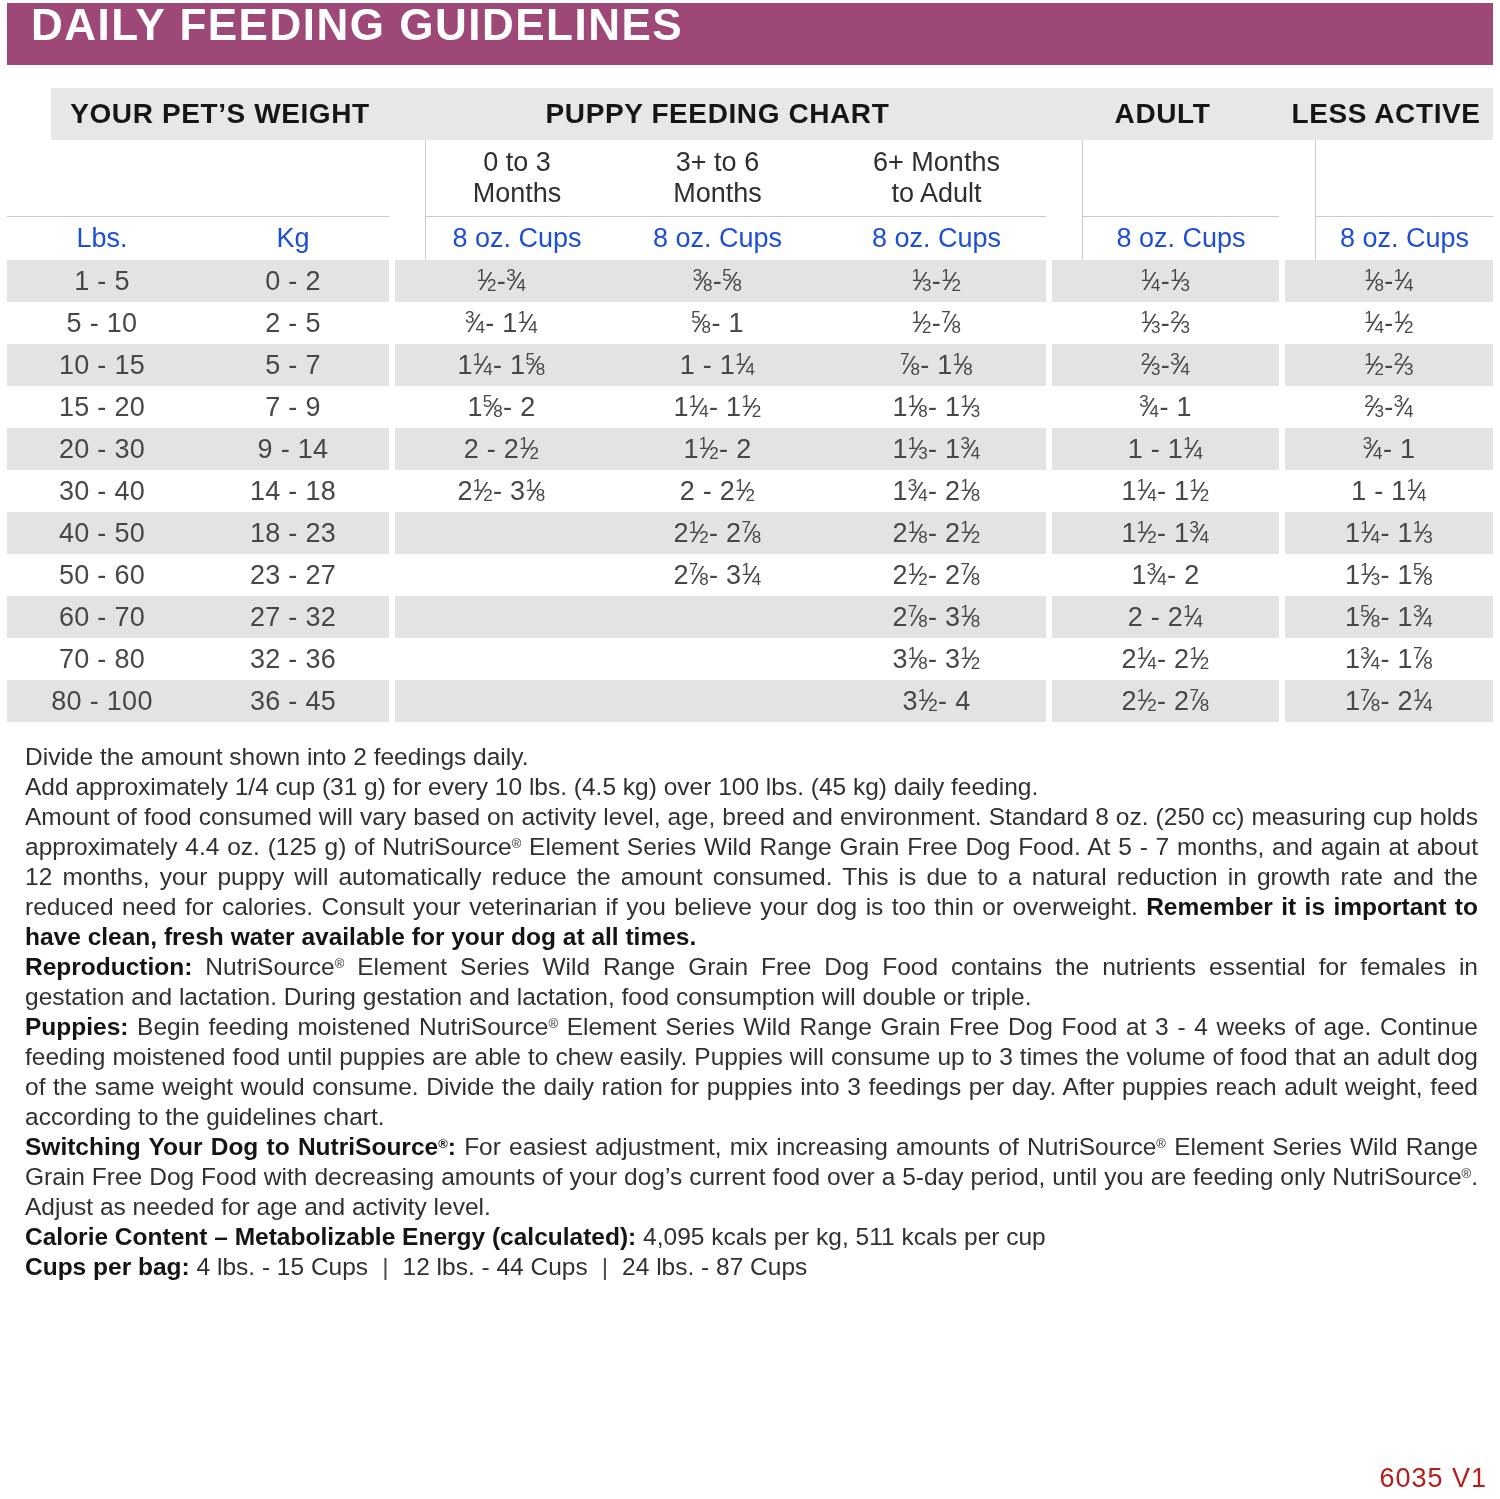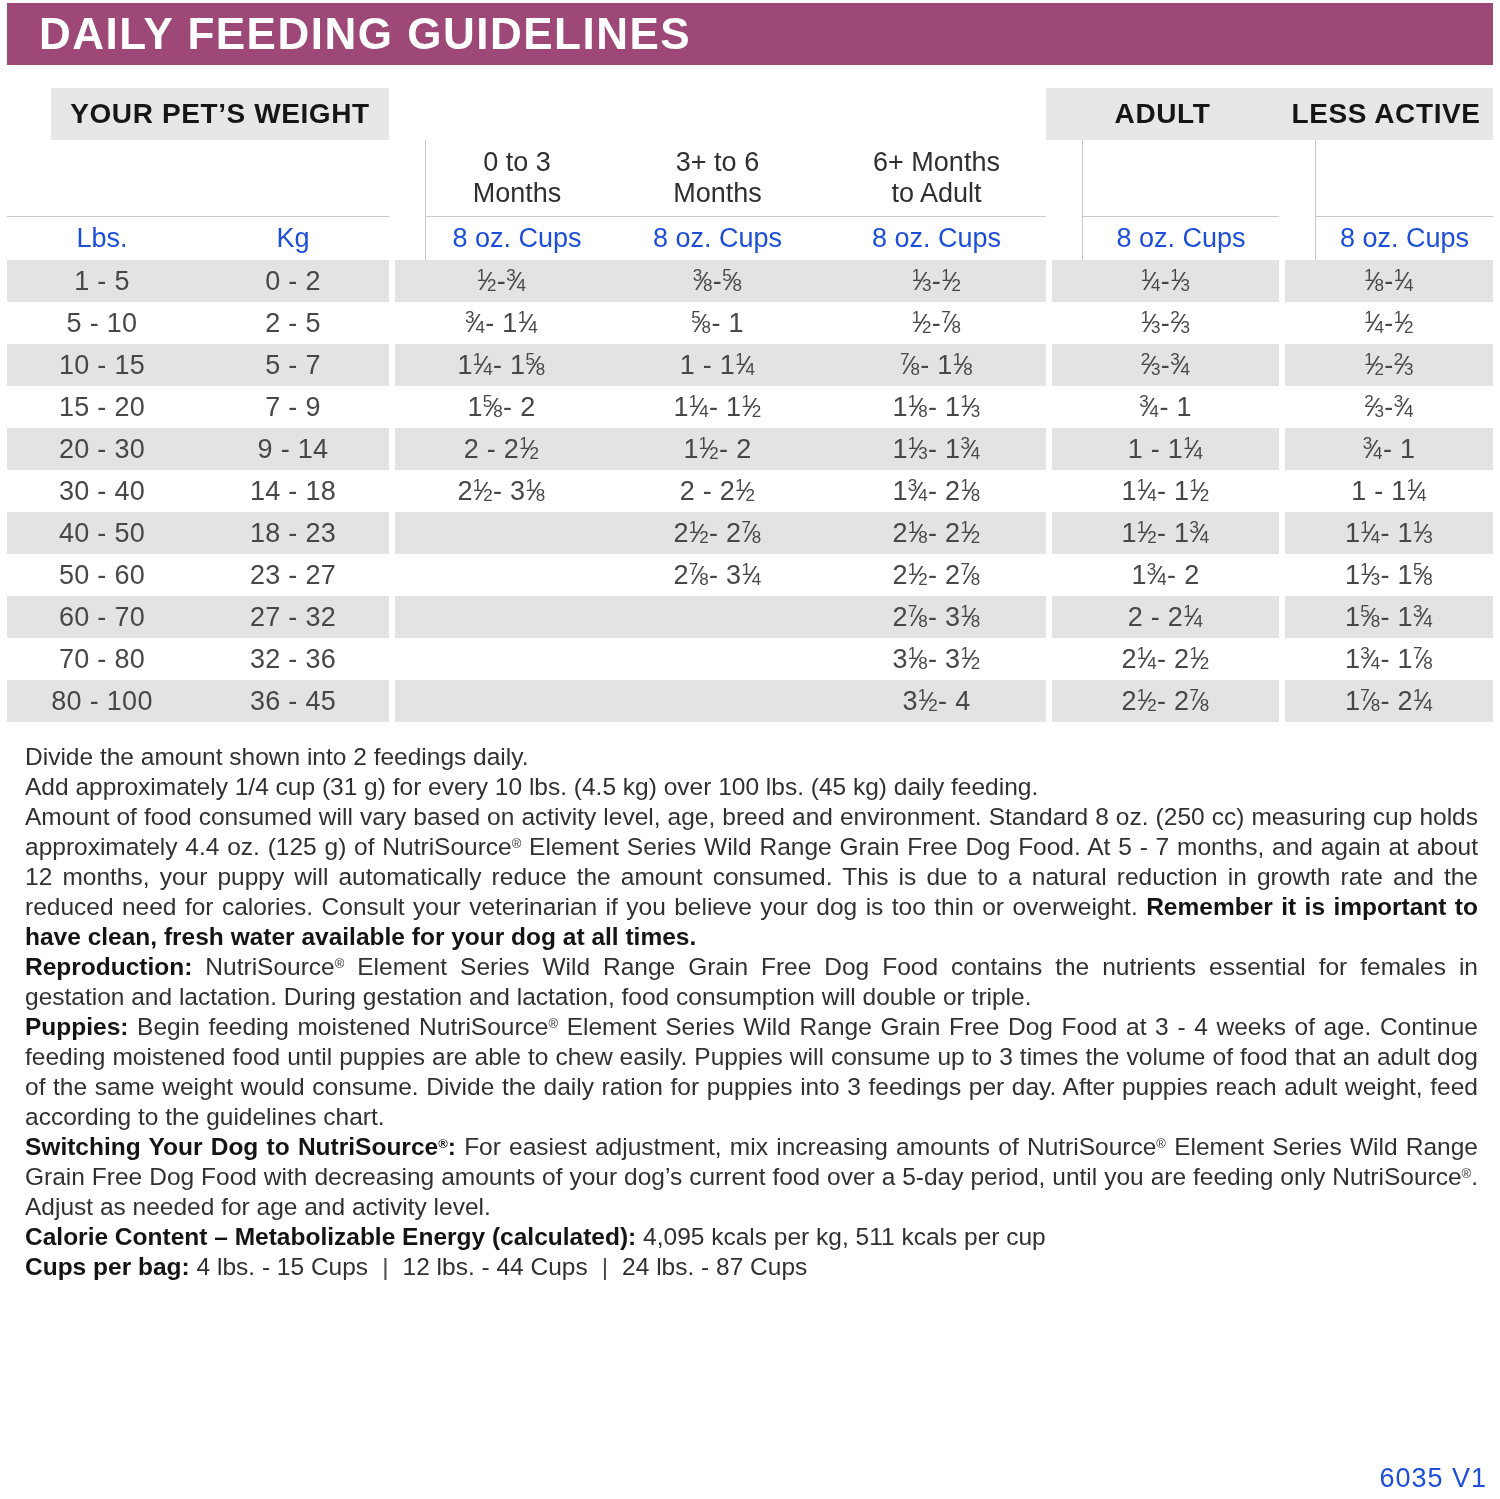--- a/index.html
+++ b/index.html
@@ -4,22 +4,22 @@
 <style>
   html,body{margin:0;padding:0;}
   body{
     width:1500px;height:1499px;background:#ffffff;overflow:hidden;position:relative;
     font-family:"Liberation Sans","DejaVu Sans",sans-serif;color:#2b2b2b;
   }
   .page{position:absolute;inset:0;padding:3px 7px 0 7px;box-sizing:border-box;}
 
   
   .titlebar{
-    height:62px;background:#9e4878;display:flex;align-items:center;
-    padding-left:32px;margin-bottom:23px;
+    height:62px;background:#9e4878;display:flex;align-items:flex-start;
+    padding-left:24px;margin-bottom:23px;
   }
   .titlebar h1{
     margin:0;color:#ffffff;font-size:44px;font-weight:bold;letter-spacing:1.5px;line-height:1;
   }
 
   
   .tbl{
     display:grid;
     grid-template-columns:190px 192px 219px 219px 219px 233px 214px;
     grid-template-rows:52px 76px 44px repeat(11,42px);
@@ -49,34 +49,35 @@
   .sec{margin-top:36px;}
   .copy b{color:#141414;}
   sup.reg{font-size:13px;vertical-align:.55em;line-height:0;}
   .cal{margin-top:22px;}
   .cupsline{margin-top:2px;}
   .sep{padding:0 14px;color:#4a4a4a;font-weight:normal;}
 
   
   .doccode{
     position:absolute;right:13px;bottom:5px;
-    font-size:27px;color:#1d4ed8;letter-spacing:1px;
+    font-size:27px;color:#b91c1c;letter-spacing:1px;
   }
 </style>
 </head>
 <body>
 
 <div class="page">
 
   <div class="titlebar">
     <h1>DAILY FEEDING GUIDELINES</h1>
   </div>
 
   <div class="tbl">
       <div class="cell ghead" style="grid-column: 1 / 3; margin-left: 44px;">YOUR PET’S WEIGHT</div>
+      <div class="cell ghead" style="grid-column: 3 / 6;">PUPPY FEEDING CHART</div>
       <div class="cell ghead" style="grid-column: 6 / 7;">ADULT</div>
       <div class="cell ghead" style="grid-column: 7 / 8;">LESS ACTIVE</div>
       <div class="cell sub"></div>
       <div class="cell sub"></div>
       <div class="cell sub vline">0 to 3<br>Months</div>
       <div class="cell sub">3+ to 6<br>Months</div>
       <div class="cell sub">6+ Months<br>to Adult</div>
       <div class="cell sub vline"></div>
       <div class="cell sub vline"></div>
       <div class="cell unit topline">Lbs.</div>

